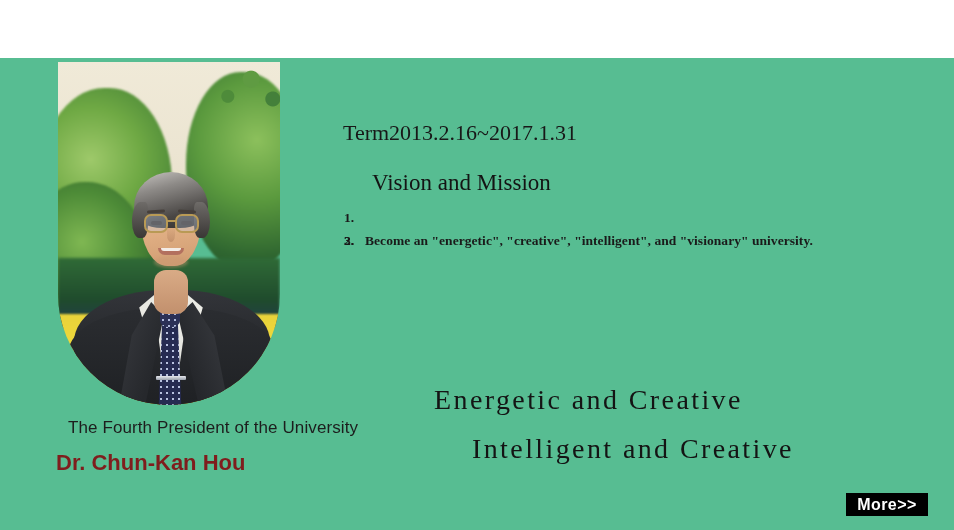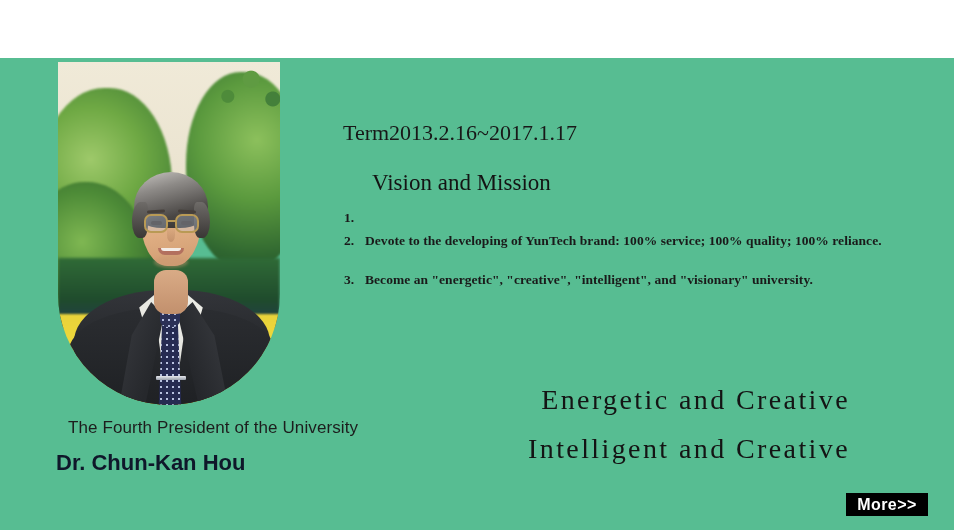--- a/index.html
+++ b/index.html
@@ -219,21 +219,21 @@
     font-size:17px;
     color:#1d1d1d;
     letter-spacing:0.1px;
     white-space:nowrap;
   }
   #caption-name {
     position:absolute;
     left:56px; top:450px;
     font-size:22px;
     font-weight:bold;
-    color:#0f172a;
+    color:#7f1d1d;
     white-space:nowrap;
   }
 
   
   #term-line {
     position:absolute;
     left:343px; top:120px;
     font-family:"Liberation Serif", serif;
     font-size:22px;
     color:#181818;
@@ -279,21 +279,20 @@
     left:330px; top:375px;
     width:520px;
     font-family:"Liberation Serif", serif;
     color:#141414;
   }
   #slogan .sl-line {
     font-size:28px;
     letter-spacing:2.4px;
     white-space:nowrap;
     line-height:49px;
-    text-align:right;
   }
   #slogan .sl1 { padding-left:104px; }
   #slogan .sl2 { padding-left:142px; }
 
   
   #more-button {
     position:absolute;
     left:846px; top:493px;
     width:82px; height:23px;
     background:#000000;
@@ -353,32 +352,31 @@
     <div class="ph-layer ph-nose"></div>
     <div class="ph-layer ph-mouth"></div>
     <div class="ph-layer ph-teeth"></div>
     <div class="ph-layer ph-chin"></div>
   </div>
 
   <div id="caption-role">The Fourth President of the University</div>
   <div id="caption-name">Dr. Chun-Kan Hou</div>
 
   <div id="term-line">
-    <span class="term-label">Term</span><span class="term-value">2013.2.16~2017.1.17</span>
+    <span class="term-label">Term</span><span class="term-value">2013.2.16~2017.1.31</span>
   </div>
 
   <div id="vision-heading">Vision and Mission</div>
 
   <ul id="mission-list">
     <li>
       <span class="num">1.</span>
     </li>
     <li>
       <span class="num">2.</span>
-      <span class="txt">Devote to the developing of YunTech brand: 100% service; 100% quality; 100% reliance.</span>
     </li>
     <li>
       <span class="num">3.</span>
       <span class="txt">Become an "energetic", "creative", "intelligent", and "visionary" university.</span>
     </li>
   </ul>
 
   <div id="slogan">
     <div class="sl-line sl1">Energetic and Creative</div>
     <div class="sl-line sl2">Intelligent and Creative</div>

